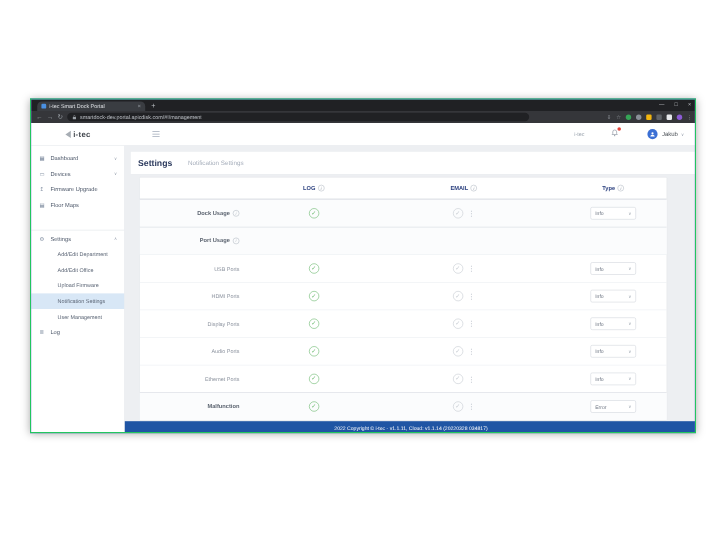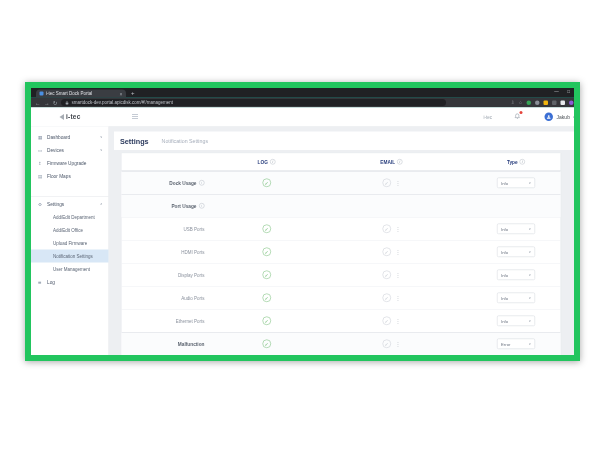--- a/index.html
+++ b/index.html
@@ -1,20 +1,20 @@
 <!DOCTYPE html>
 <html><head>
 <meta charset="utf-8">
 <style>
   * { margin:0; padding:0; box-sizing:border-box; font-family:"Liberation Sans","DejaVu Sans",sans-serif; }
   html,body { width:600px; height:450px; background:#ffffff; overflow:hidden; }
   .stage { position:relative; width:600px; height:450px; background:#ffffff; }
 
   .window { position:absolute; left:25px; top:82px; width:555px; height:279px;
-            box-shadow:0 1px 7px rgba(0,0,0,.35); border:6px solid #22c55e; overflow:hidden; background:#14b8a6; }
+            box-shadow:0 1px 7px rgba(0,0,0,.35); border:1px solid #22c55e; overflow:hidden; background:#8b5cf6; }
   .win-inner { width:1110px; height:558px; transform:scale(.5); transform-origin:0 0; display:flex; flex-direction:column; }
 
   
   .tabbar { height:19px; background:#202124; display:flex; align-items:flex-end; position:relative; flex:0 0 auto; }
   .tab { height:16px; margin-left:10px; width:180px; background:#3a3d42; border-radius:8px 8px 0 0;
          display:flex; align-items:center; padding:0 7px; gap:5px; }
   .favicon { width:8px; height:8px; border-radius:2px; background:#4a90e2; flex:0 0 auto; }
   .tab-title { font-size:9px; color:#dfe1e5; white-space:nowrap; overflow:hidden; flex:1; }
   .tab-close { font-size:10px; color:#9aa0a6; }
   .newtab { color:#bdc1c6; font-size:12px; margin:0 0 2px 10px; }

